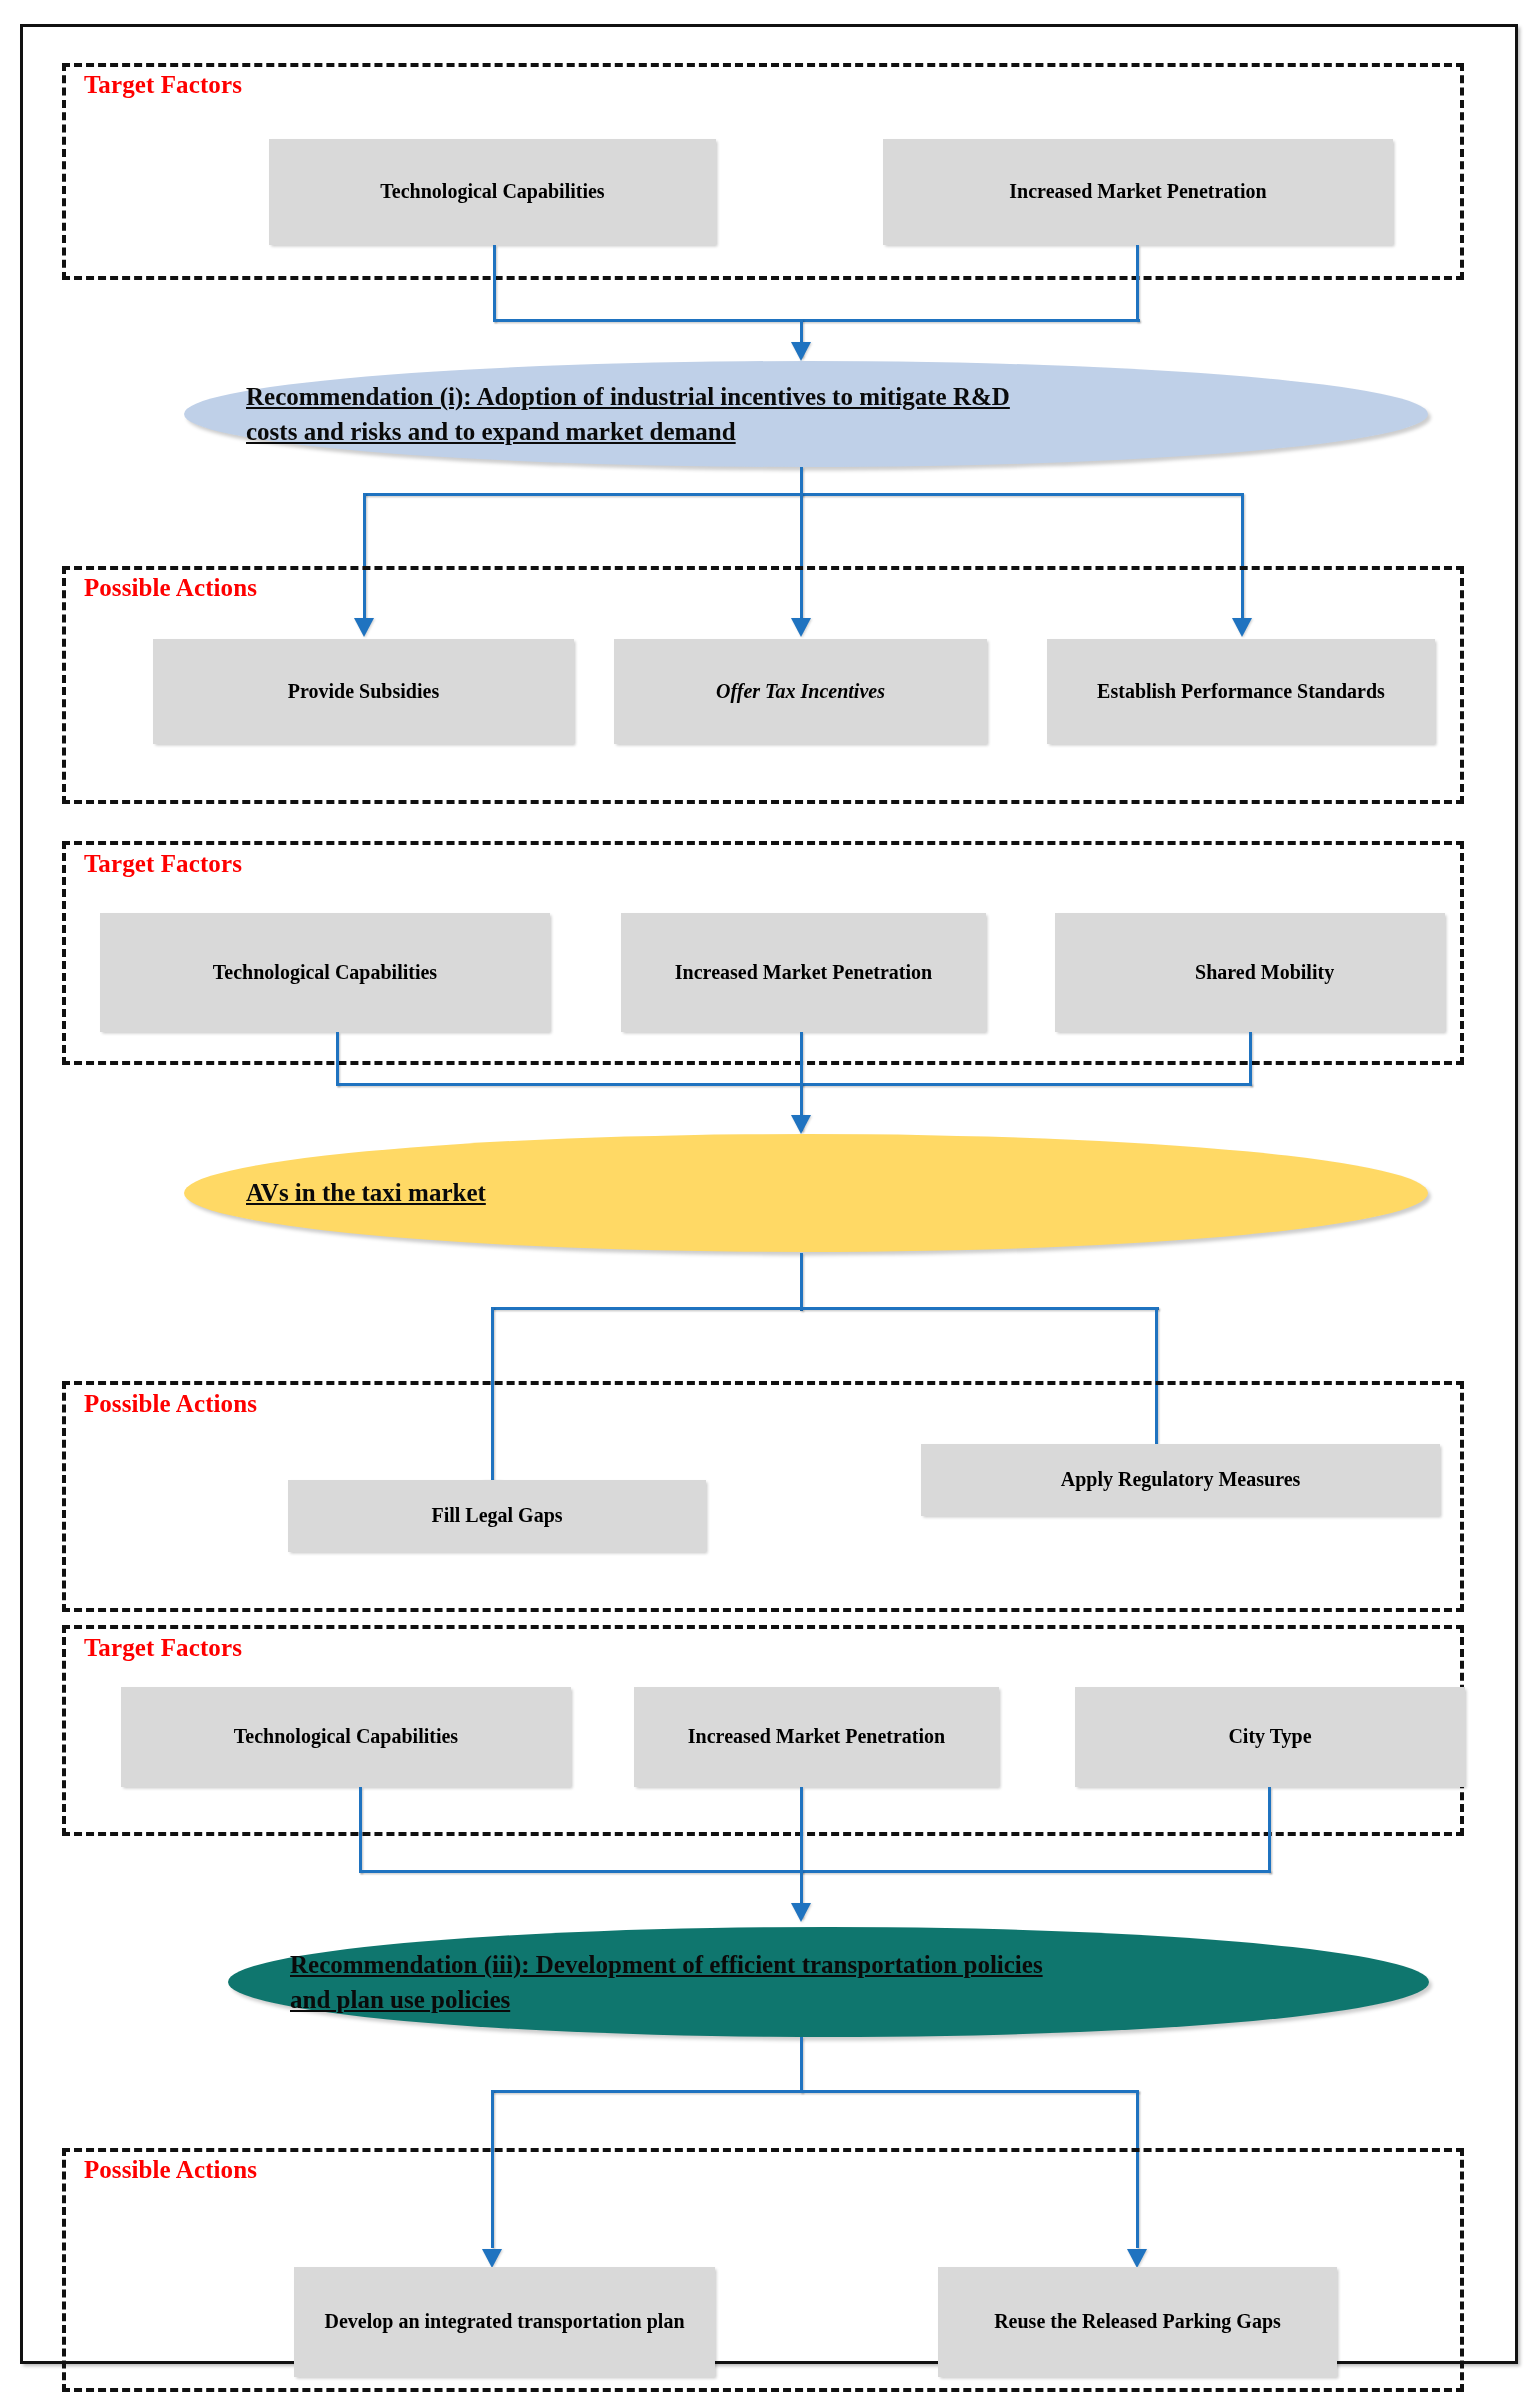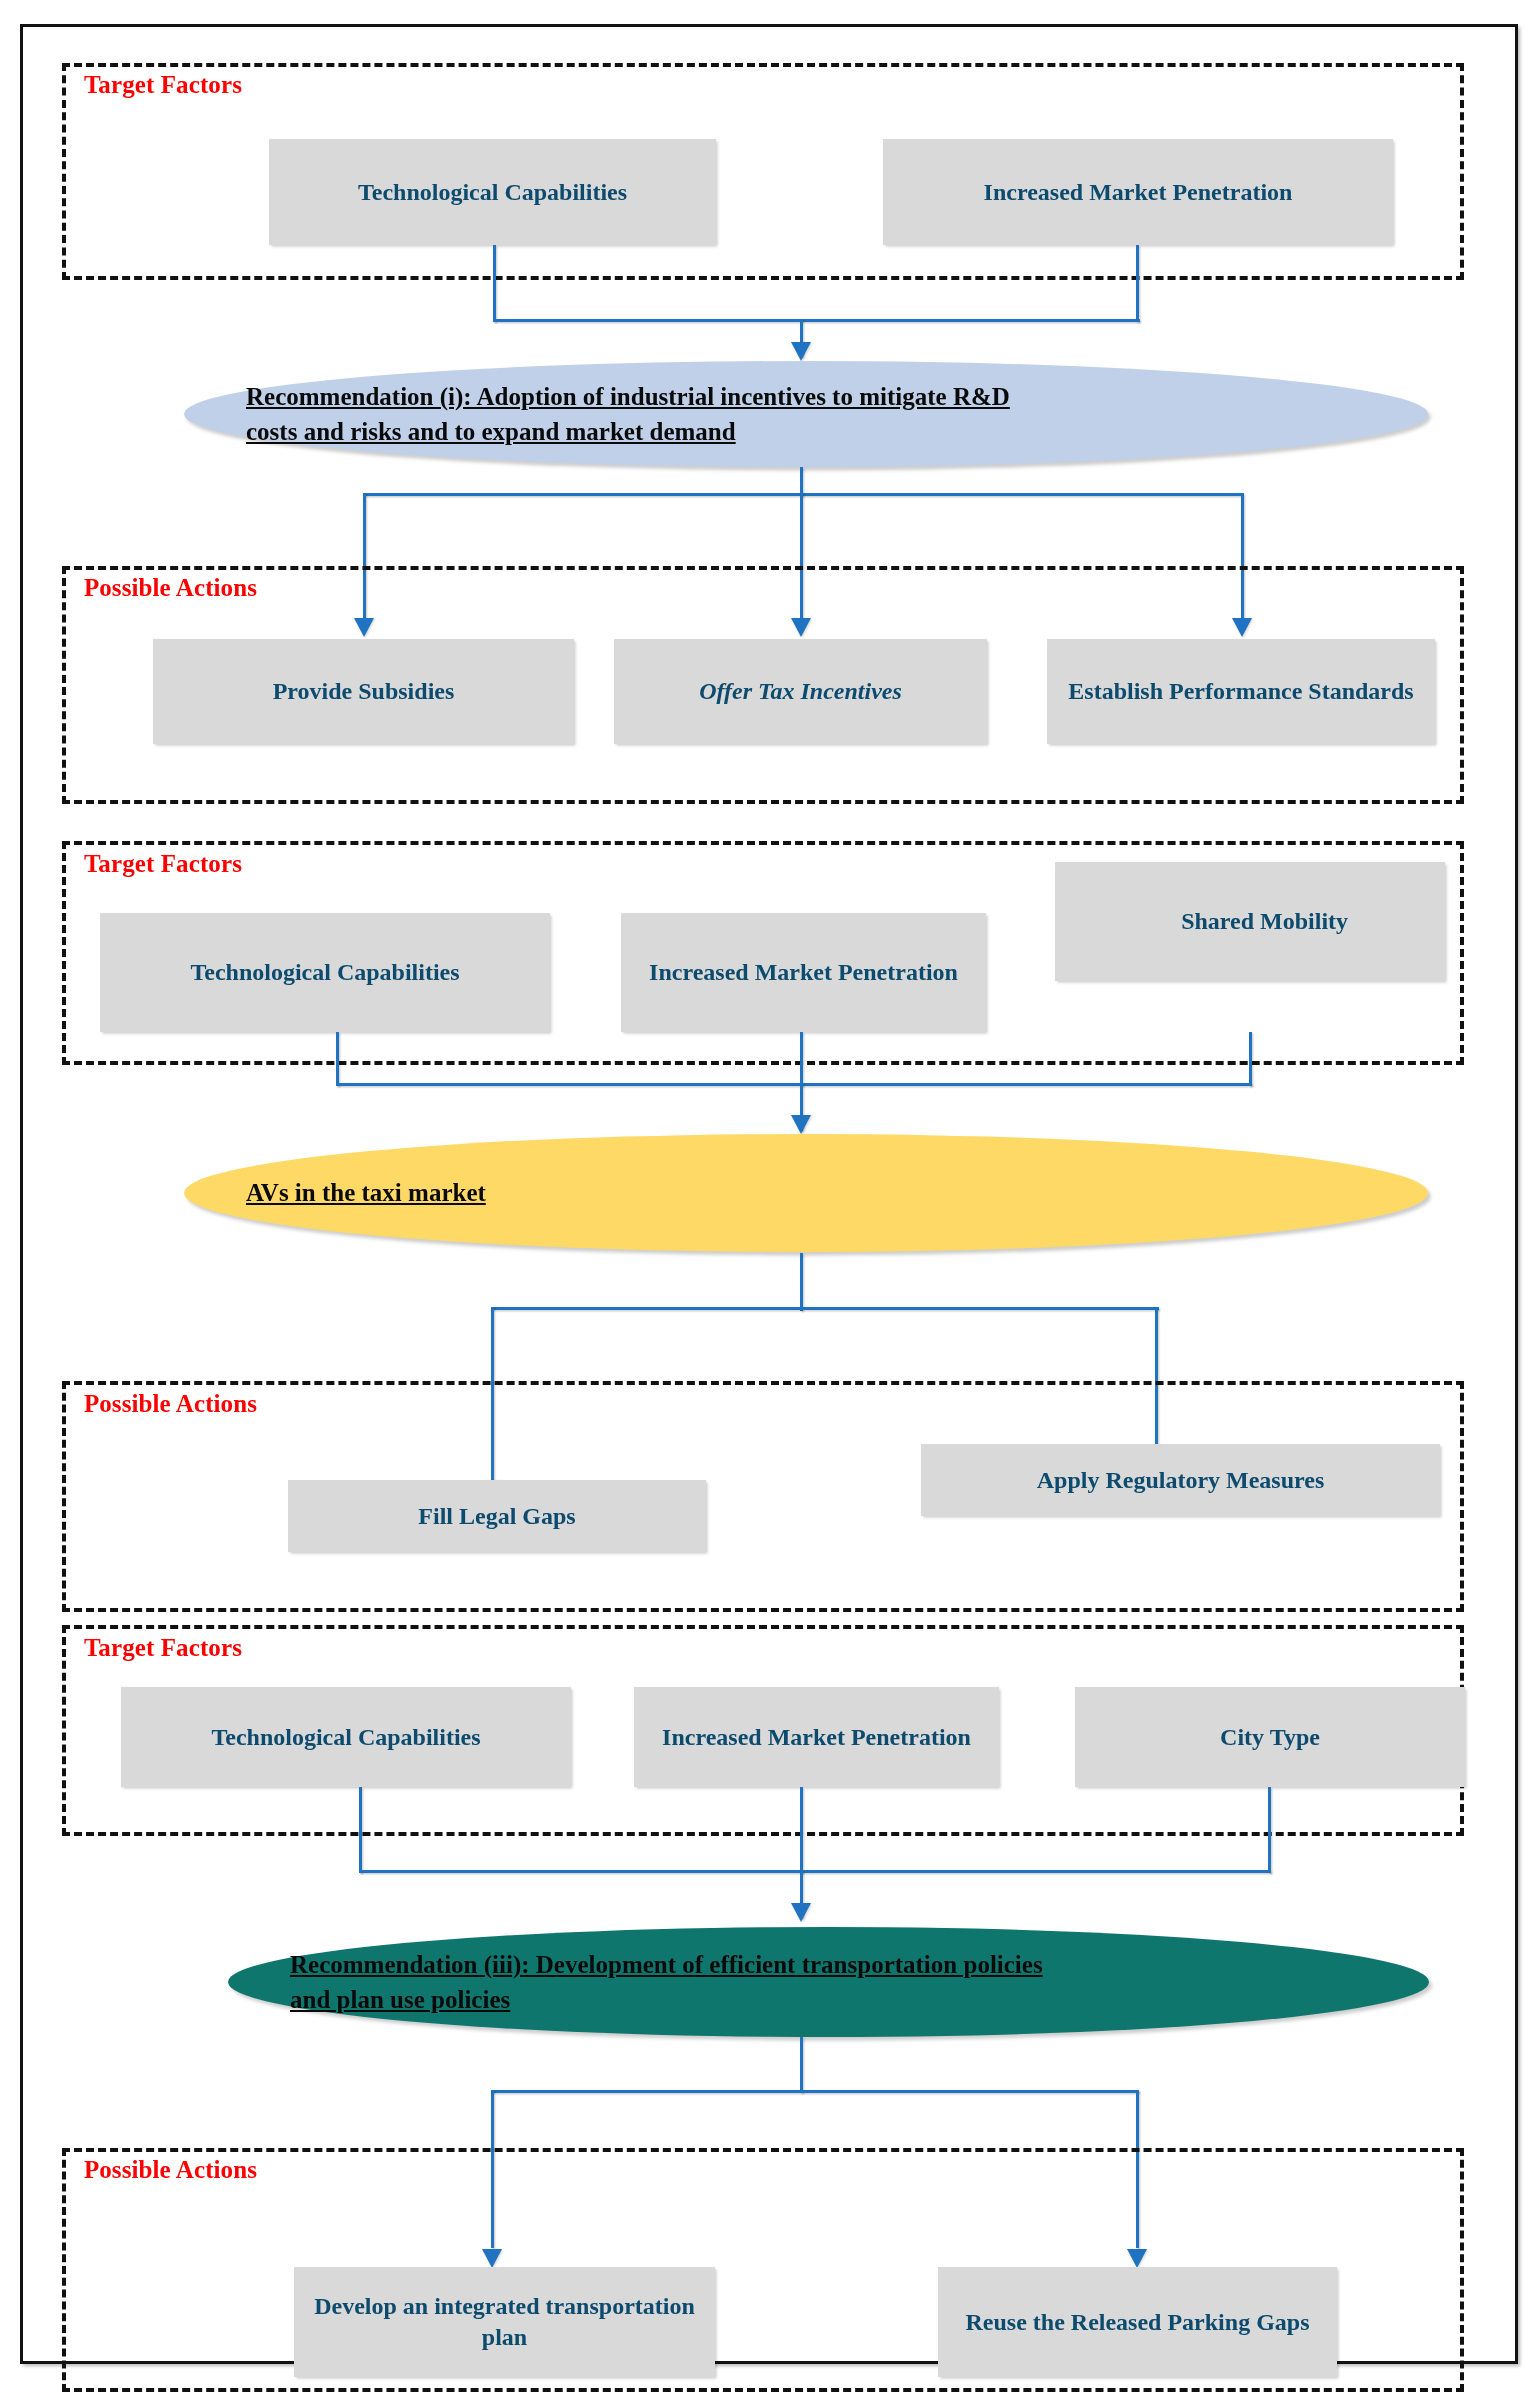--- a/index.html
+++ b/index.html
@@ -46,23 +46,23 @@
   
   .gbox{
     position:absolute;
     box-sizing:border-box;
     background:#d9d9d9;
     box-shadow:2.4px 2.4px 2.9px rgba(0,0,0,.22);
     display:flex;
     align-items:center;
     justify-content:center;
     text-align:center;
-    color:#0c4a6e;
+    color:#000000;
     font-weight:bold;
-    font-size:24px;
+    font-size:20px;
     line-height:1.28;
     padding:1.9px 4.8px;
   }
 
   
   .rec{
     position:absolute;
     box-sizing:border-box;
     border-radius:50% / 50%;
     display:flex;
@@ -134,21 +134,21 @@
 
   <div class="gbox" style="left:153px;top:639px;width:421px;height:105px;">Provide Subsidies</div>
   <div class="gbox" style="left:614px;top:639px;width:373px;height:105px;font-style:italic;">Offer Tax Incentives</div>
   <div class="gbox" style="left:1047px;top:639px;width:388px;height:105px;">Establish Performance Standards</div>
 
   <div class="group" style="left:62px;top:841px;width:1402px;height:224px;"></div>
   <div class="group-label" style="left:81px;top:850px;">Target Factors</div>
 
   <div class="gbox" style="left:100px;top:913px;width:450px;height:119px;">Technological Capabilities</div>
   <div class="gbox" style="left:621px;top:913px;width:365px;height:119px;">Increased Market Penetration</div>
-  <div class="gbox" style="left:1055px;top:862px;width:390px;height:119px;padding-left:34px;">Shared Mobility</div>
+  <div class="gbox" style="left:1055px;top:913px;width:390px;height:119px;padding-left:34px;">Shared Mobility</div>
 
   <div class="vline" style="left:336px;top:1032px;height:54px;"></div>
   <div class="vline" style="left:800px;top:1032px;height:54px;"></div>
   <div class="vline" style="left:1249px;top:1032px;height:54px;"></div>
   <div class="hline" style="left:336px;top:1083px;width:916px;"></div>
   <div class="vline" style="left:800px;top:1083px;height:48px;"></div>
   <div class="arrow" style="left:791px;top:1115px;"></div>
 
   <div class="rec" style="left:184px;top:1134px;width:1244px;height:118px;background:#ffd965;">
     <div>

